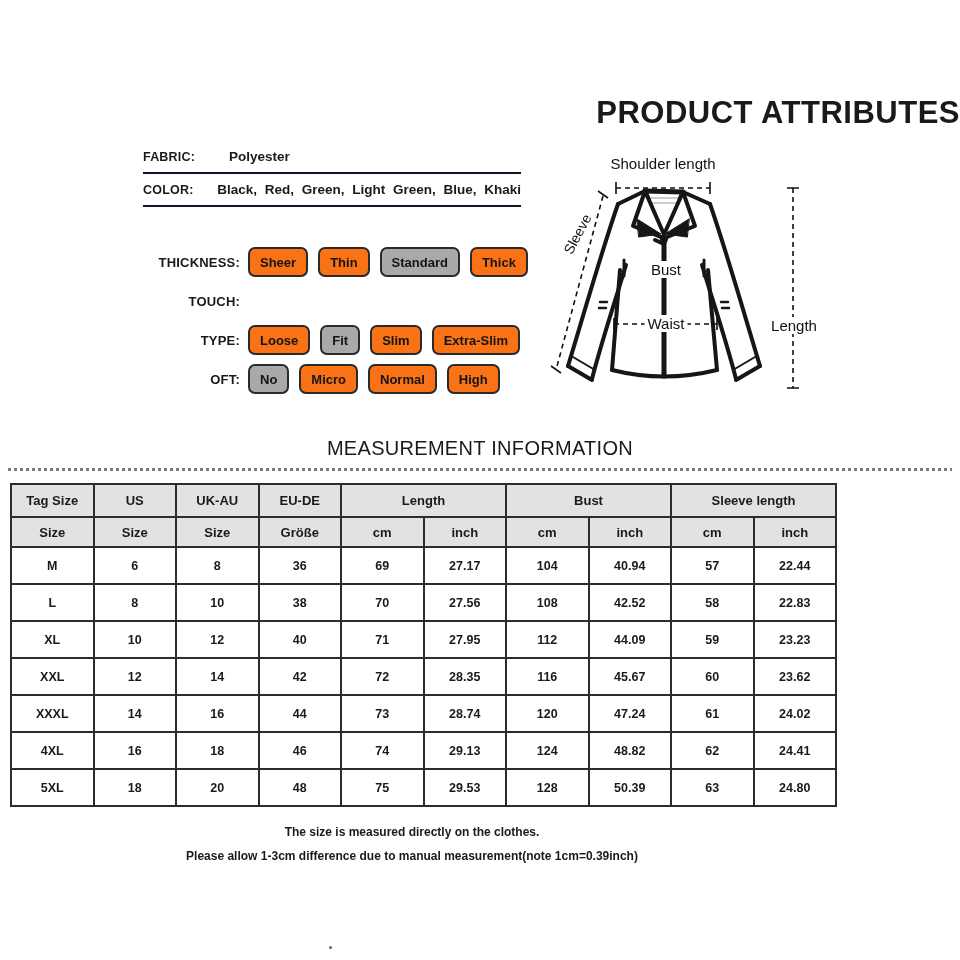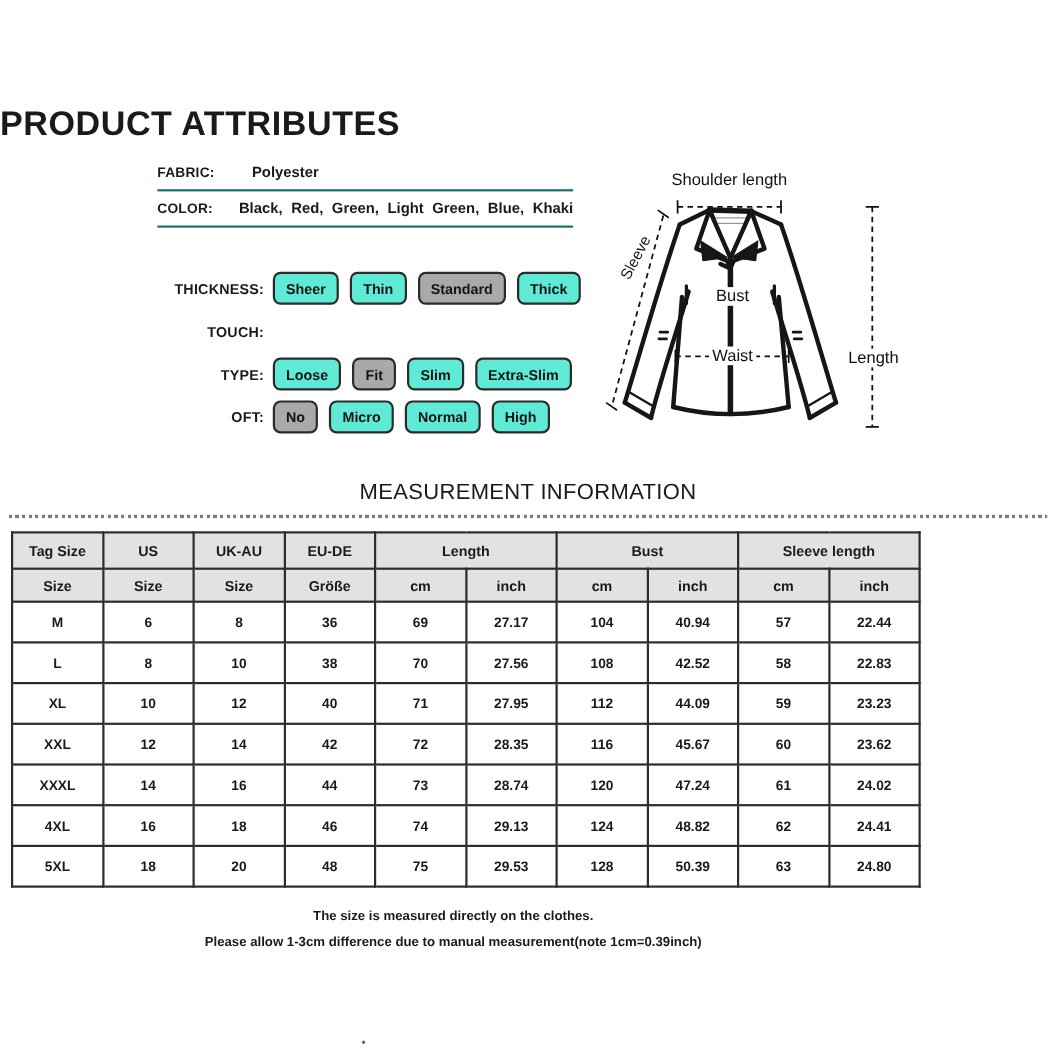--- a/index.html
+++ b/index.html
@@ -1,34 +1,34 @@
 <!DOCTYPE html>
 <html style="--ink: #1a1a1a; --chip-sel: #a9a9a9; --thead-bg: #e2e2e2; --dot: #7b7b7b;"><head>
 <meta charset="utf-8">
 <style>
   html,body{margin:0;padding:0;background:#fff;}
   body{width:960px;height:960px;font-family:"Liberation Sans",sans-serif;color:var(--ink,#1a1a1a);}
   #canvas{position:relative;width:960px;height:960px;background:#fff;overflow:hidden;}
 
-  .page-title{position:absolute;top:95px;left:0;width:960px;text-align:left;
+  .page-title{position:absolute;top:95px;left:0;width:960px;text-align:right;
     font-size:31px;font-weight:bold;letter-spacing:.5px;}
 
   
   .attr-block{position:absolute;left:143px;top:141px;width:378px;}
-  .attr-row{display:flex;align-items:center;height:31px;border-bottom:2px solid #0f766e;}
+  .attr-row{display:flex;align-items:center;height:31px;border-bottom:2px solid #0f172a;}
   .attr-label{width:86px;font-size:12.5px;font-weight:bold;letter-spacing:.2px;}
   .attr-value{font-size:13.5px;font-weight:bold;word-spacing:4px;white-space:nowrap;}
 
   
   .options-block{position:absolute;left:0;top:247px;}
   .opt-row{display:flex;align-items:center;height:30px;margin-bottom:9px;}
   .opt-label{width:240px;text-align:right;font-size:13px;font-weight:bold;letter-spacing:.2px;}
   .opt-buttons{display:flex;gap:10px;margin-left:8px;}
   .chip{box-sizing:border-box;height:30px;display:inline-flex;align-items:center;justify-content:center;
-    padding:0 10px;min-width:38px;border:2px solid #2a2a2a;border-radius:7px;background:#5eead4;
+    padding:0 10px;min-width:38px;border:2px solid #2a2a2a;border-radius:7px;background:#f97316;
     font-family:inherit;font-size:13px;font-weight:bold;color:#141414;cursor:pointer;}
   .chip.selected{background:var(--chip-sel,#a9a9a9);}
 
   
   .diagram{position:absolute;left:540px;top:140px;width:420px;height:290px;}
   .diagram svg{position:absolute;left:0;top:0;}
   .dlabel{position:absolute;font-size:15px;font-weight:400;color:#111;white-space:nowrap;}
   .dlabel.bg{background:#fff;padding:0 3px;}
   #lbl-shoulder{left:60px;top:15px;width:126px;text-align:center;}
   #lbl-sleeve{left:16px;top:86px;transform:rotate(-62deg);font-size:14px;}

